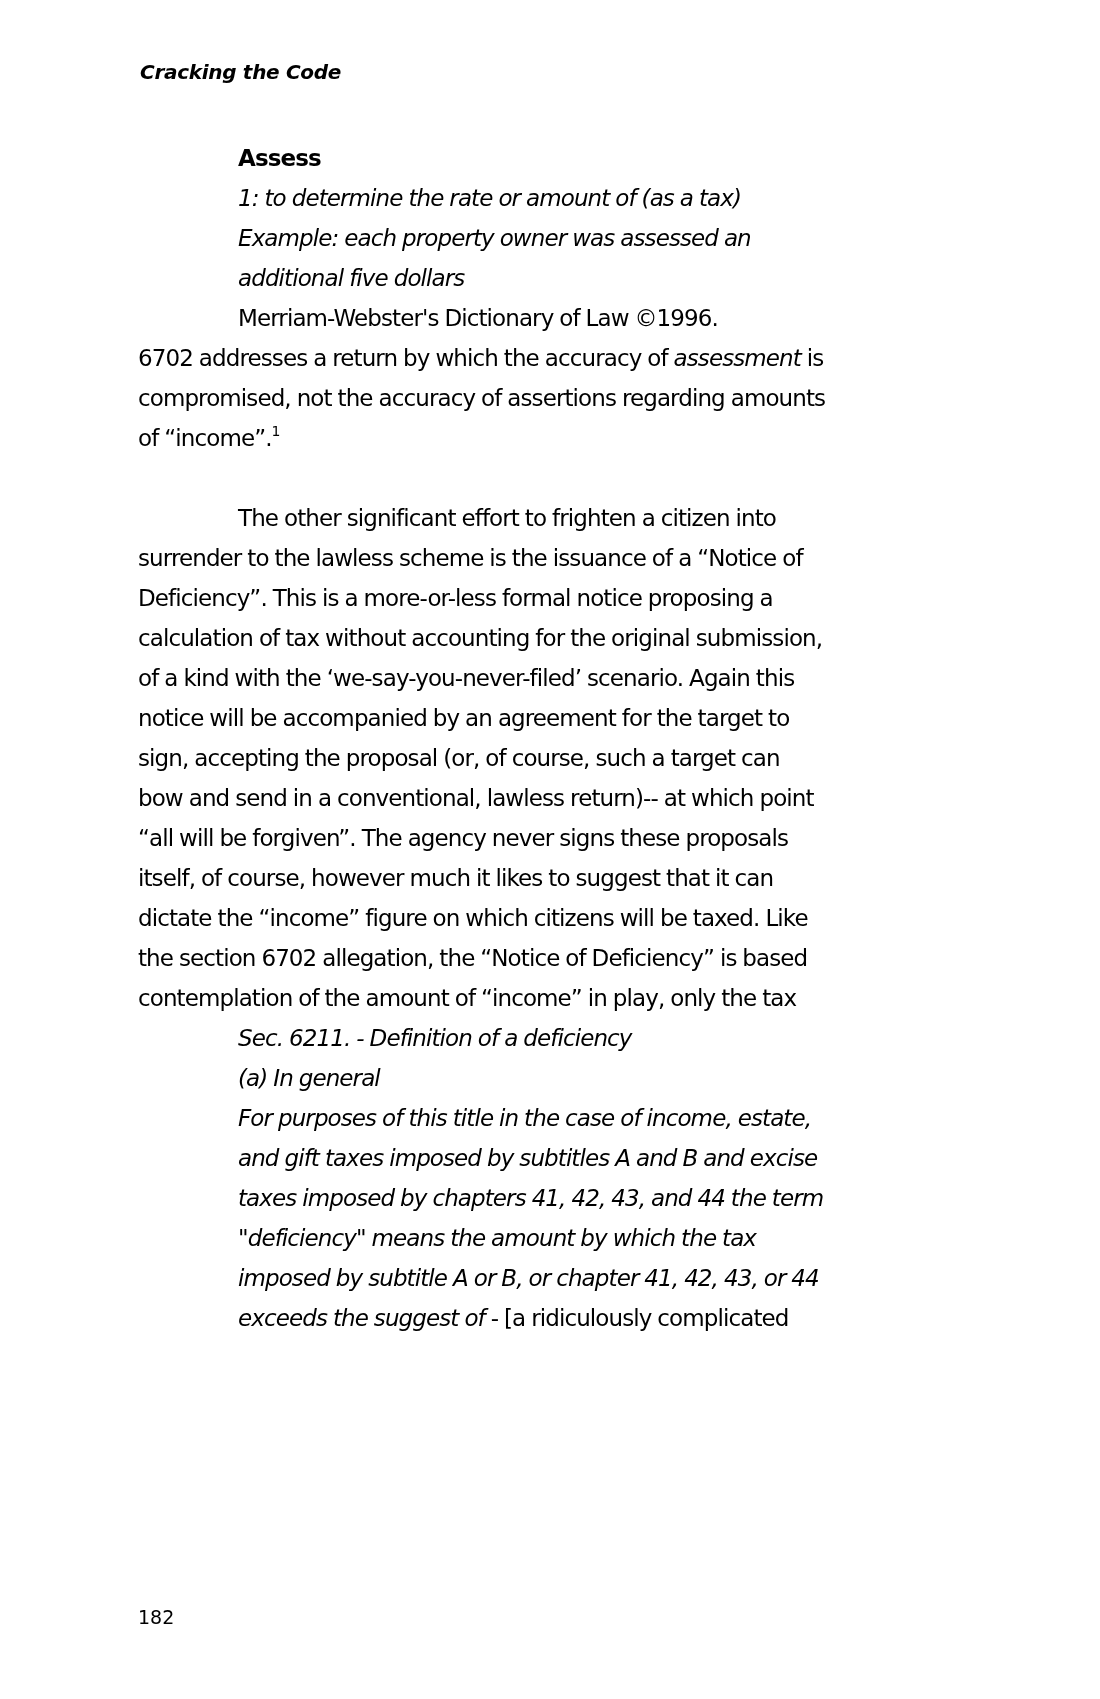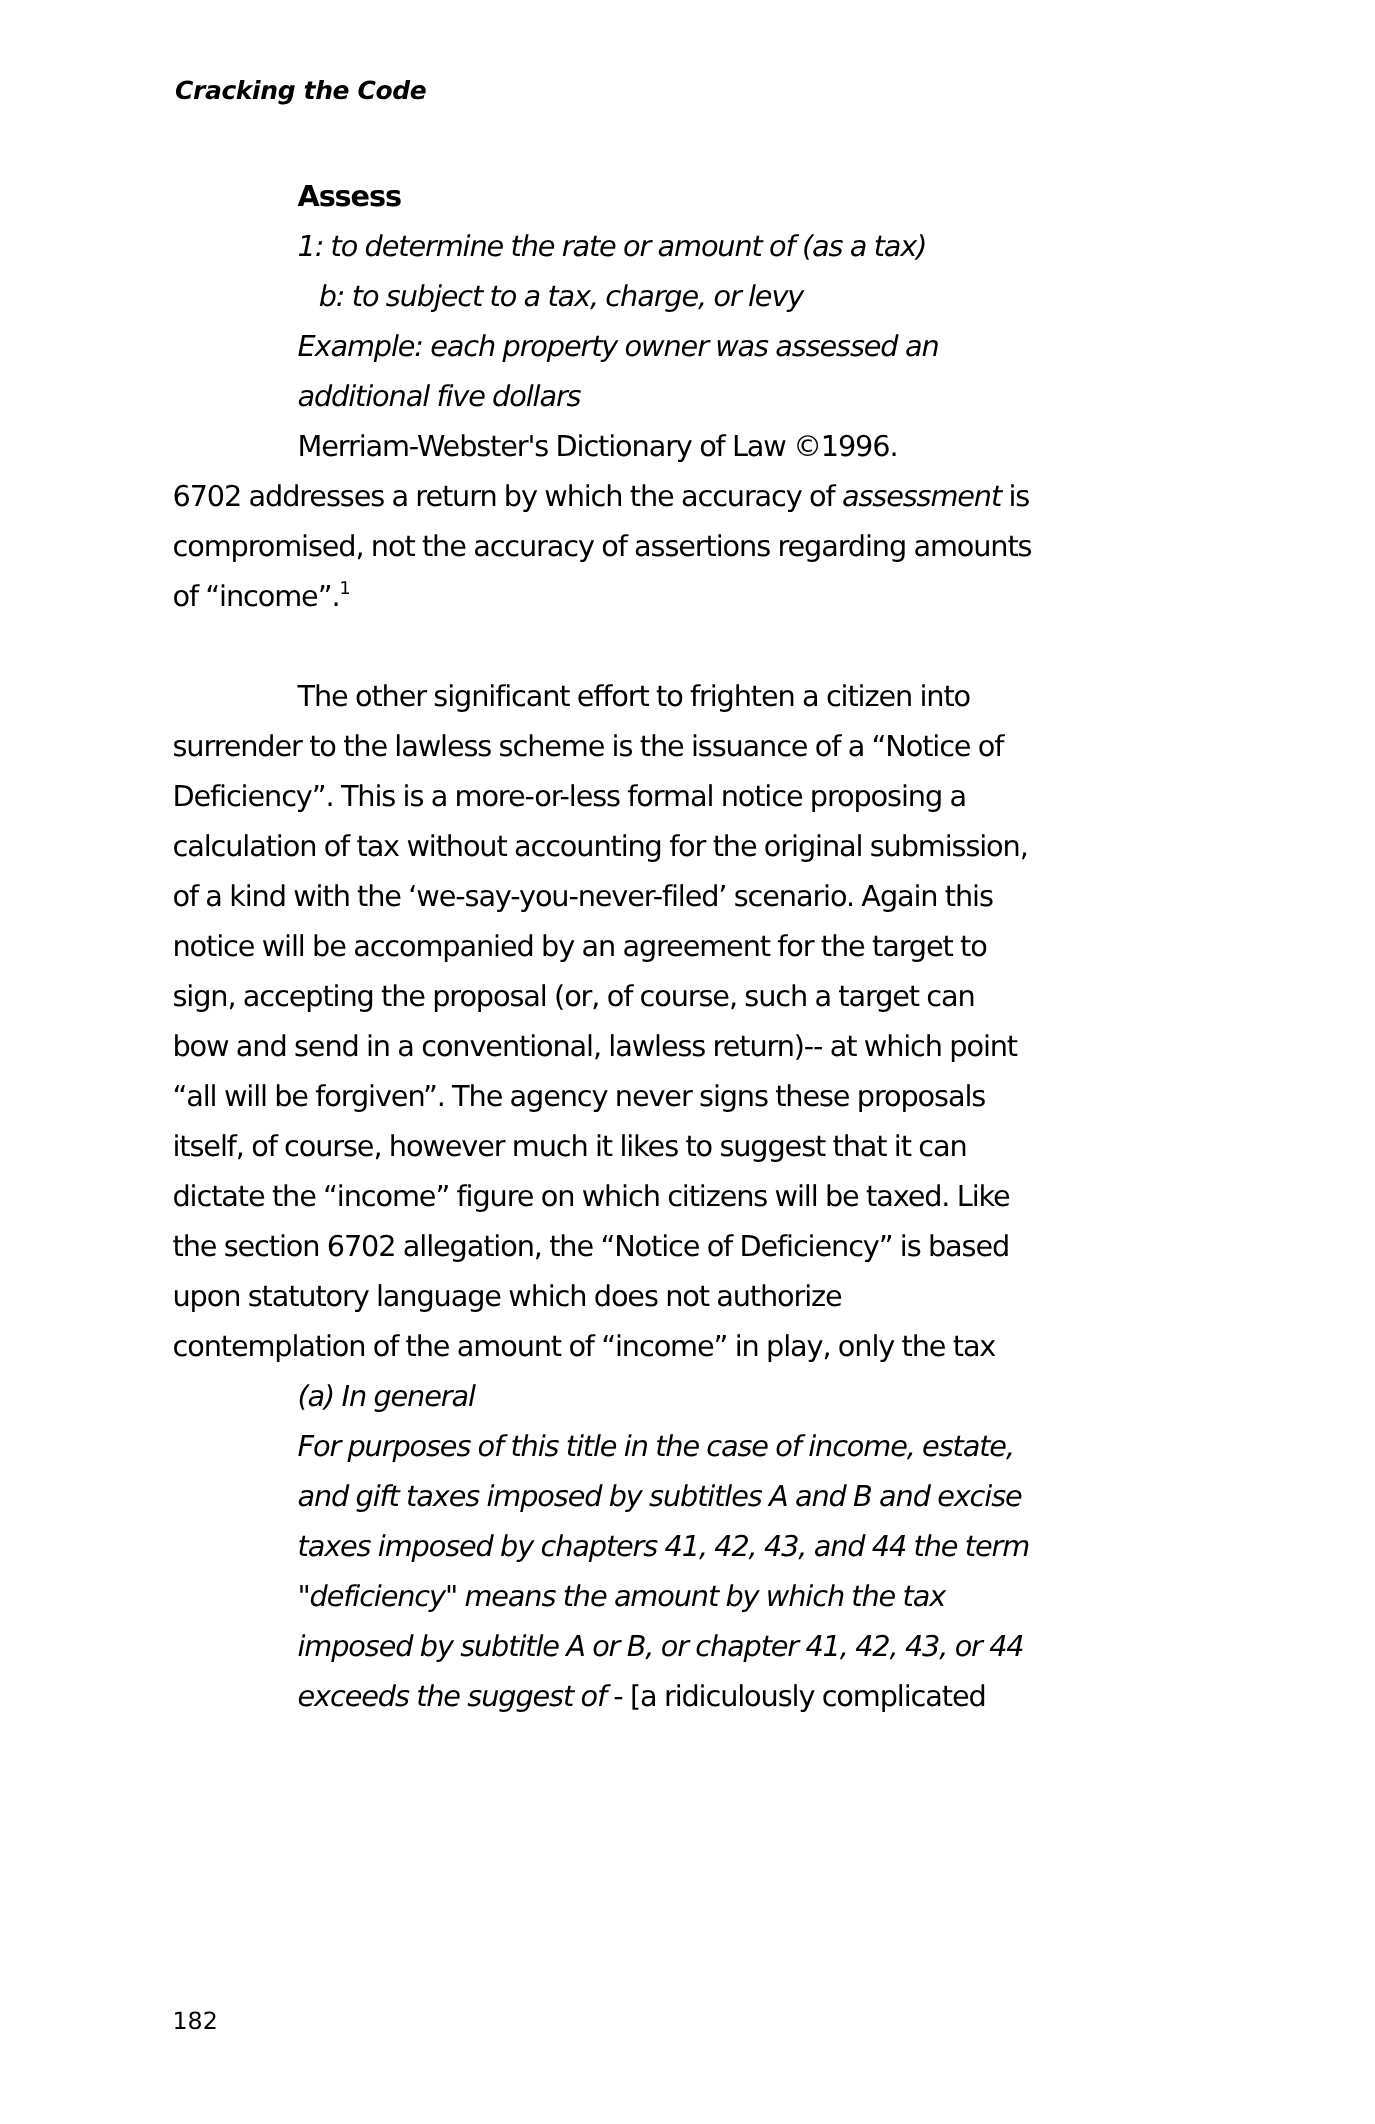--- a/index.html
+++ b/index.html
@@ -31,21 +31,20 @@
 </head>
 <body>
 
 <div class="page">
   <div class="running-head">Cracking the Code</div>
 
   <div class="body">
     <div>
       <div class="line ind bold">Assess</div>
       <div class="line ind it">1: to determine the rate or amount of (as a tax)</div>
-      <div class="line ind2 it">b: to subject to a tax, charge, or levy</div>
       <div class="line ind it">Example: each property owner was assessed an</div>
       <div class="line ind it">additional five dollars</div>
       <div class="line ind">Merriam-Webster's Dictionary of Law ©1996.</div>
     </div>
 
     <div>
       <div class="line"><span>6702 addresses a return by which the accuracy of </span><span class="it">assessment</span><span> is</span></div>
       <div class="line">compromised, not the accuracy of assertions regarding amounts</div>
       <div class="line"><span>of “income”.</span><sup>1</sup></div>
     </div>
@@ -58,25 +57,25 @@
       <div class="line">Deficiency”.  This is a more-or-less formal notice proposing a</div>
       <div class="line">calculation of tax without accounting for the original submission,</div>
       <div class="line">of a kind with the ‘we-say-you-never-filed’ scenario.  Again this</div>
       <div class="line">notice will be accompanied by an agreement for the target to</div>
       <div class="line">sign, accepting the proposal (or, of course, such a target can</div>
       <div class="line">bow and send in a conventional, lawless return)-- at which point</div>
       <div class="line">“all will be forgiven”.  The agency never signs these proposals</div>
       <div class="line">itself, of course, however much it likes to suggest that it can</div>
       <div class="line">dictate the “income” figure on which citizens will be taxed.  Like</div>
       <div class="line">the section 6702 allegation, the “Notice of Deficiency” is based</div>
-      <div class="line">upon statutory language which does not authorize</div>
       <div class="line">contemplation of the amount of “income” in play, only the tax</div>
     </div>
 
     <div>
+      <div class="line ind it">Sec. 6211. - Definition of a deficiency</div>
       <div class="line ind it">(a) In general</div>
       <div class="line ind it">For purposes of this title in the case of income, estate,</div>
       <div class="line ind it">and gift taxes imposed by subtitles A and B and excise</div>
       <div class="line ind it">taxes imposed by chapters 41, 42, 43, and 44 the term</div>
       <div class="line ind it">"deficiency" means the amount by which the tax</div>
       <div class="line ind it">imposed by subtitle A or B, or chapter 41, 42, 43, or 44</div>
       <div class="line ind"><span class="it">exceeds the suggest of</span><span> - [a ridiculously complicated</span></div>
     </div>
   </div>
 

